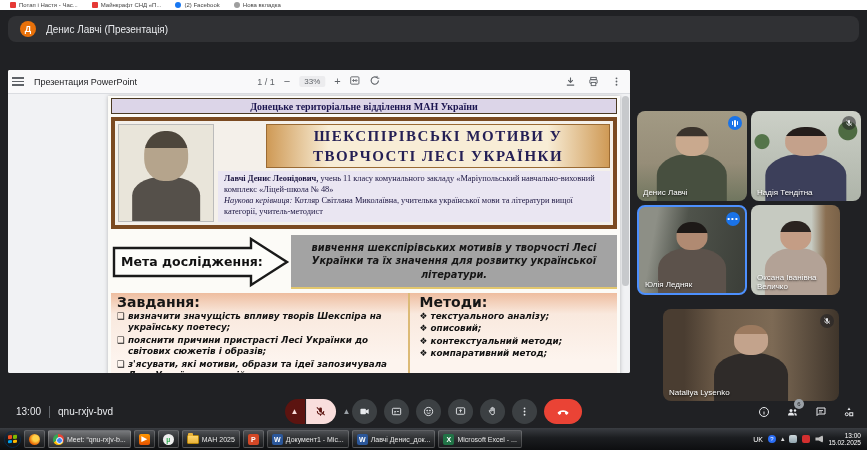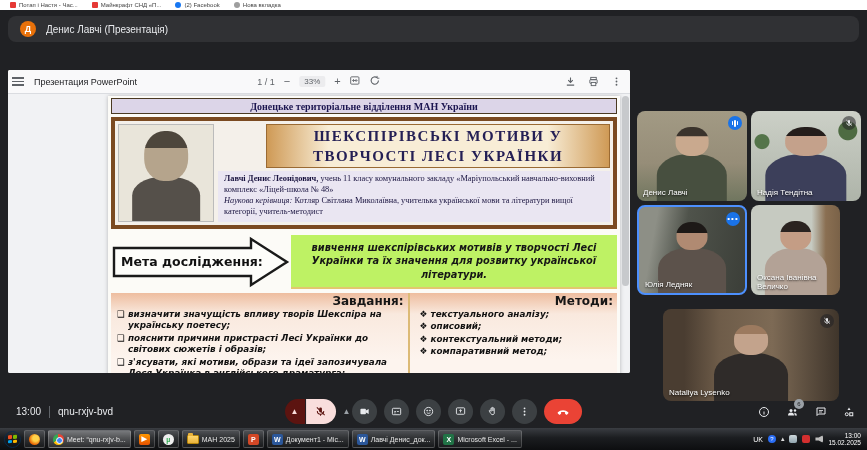--- a/index.html
+++ b/index.html
@@ -73,31 +73,31 @@
                  font-weight:bold; font-size:15px; letter-spacing:1.5px; color:#241f55; line-height:1.35;margin-left:48px; }
   .authorbox { flex:1; background:#eae6f2; padding:2px 6px; font-size:8.4px;
                color:#1a1440; line-height:1.32; }
   .authorbox b { font-weight:bold; } .authorbox i { }
 
   .metarow { margin:6px 3px 0 3px; display:flex; height:54px; }
   .arrowwrap { position:relative; width:180px; flex:none; }
   .arrowwrap svg { display:block; }
   .metalabel { position:absolute; left:10px; top:19px; font-family:"DejaVu Sans",sans-serif;
                font-weight:bold; font-size:12.5px; color:#111; }
-  .metabox { flex:1; background:#bef264; border-bottom:2px solid #e2c76e;
+  .metabox { flex:1; background:#a3a3a3; border-bottom:2px solid #e2c76e;
              display:flex; align-items:center; justify-content:center;
              font-family:"DejaVu Sans",sans-serif; font-weight:bold; font-style:italic;
              font-size:9.8px; color:#161616; text-align:center; line-height:1.35; padding:0 6px; }
 
   .tasksrow { margin:4px 3px 0 3px; display:flex;
               background:linear-gradient(180deg,#eebd9f 0,#f9e9de 22%,#fdf4ee 70%);
               min-height:95px; font-family:"DejaVu Sans",sans-serif; }
   .taskcol { width:59%; border-right:2px solid #dcba76; padding:1px 4px 0 6px; }
   .methcol { width:41%; padding:1px 4px 0 10px; }
-  .colhead { text-align:right; font-weight:bold; font-size:12px; color:#161616; }
+  .colhead { text-align:left; font-weight:bold; font-size:14px; color:#161616; }
   .blist { list-style:none; font-size:8.8px; font-weight:bold; font-style:italic;
            color:#111; line-height:1.3; }
   .blist li { position:relative; padding-left:11px; margin-top:1px; }
   .taskcol .blist li::before { content:"❑"; position:absolute; left:0; top:0; font-style:normal; }
   .methcol .blist li::before { content:"❖"; position:absolute; left:0; top:0; font-style:normal; }
 
   
   .tile { position:absolute; border-radius:8px; overflow:hidden; background:#3c4043;margin-top:33px; }
   .tile .person { position:absolute; bottom:0; left:50%; transform:translateX(-50%);
                   width:64%; height:52%; border-radius:45% 45% 0 0; }

